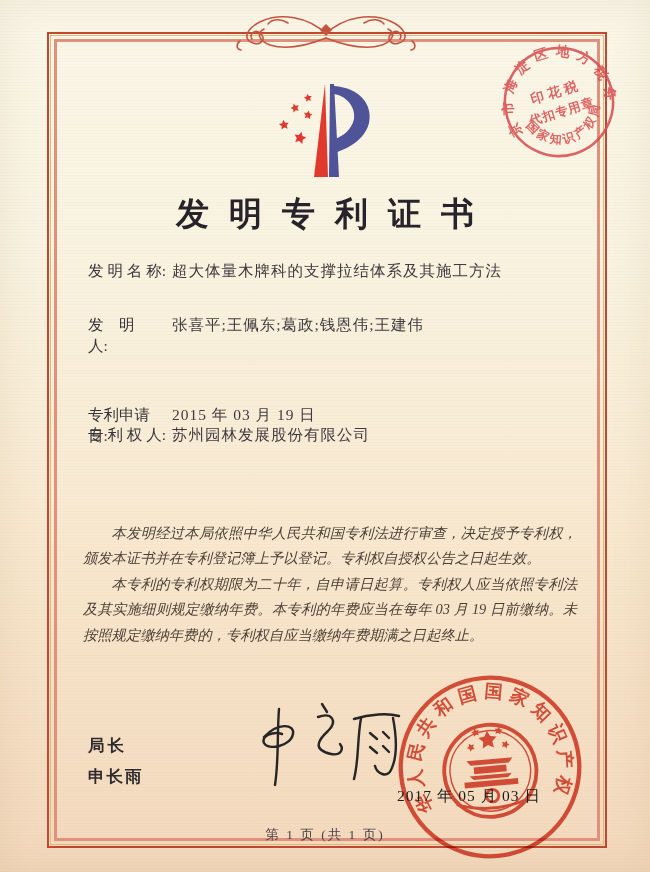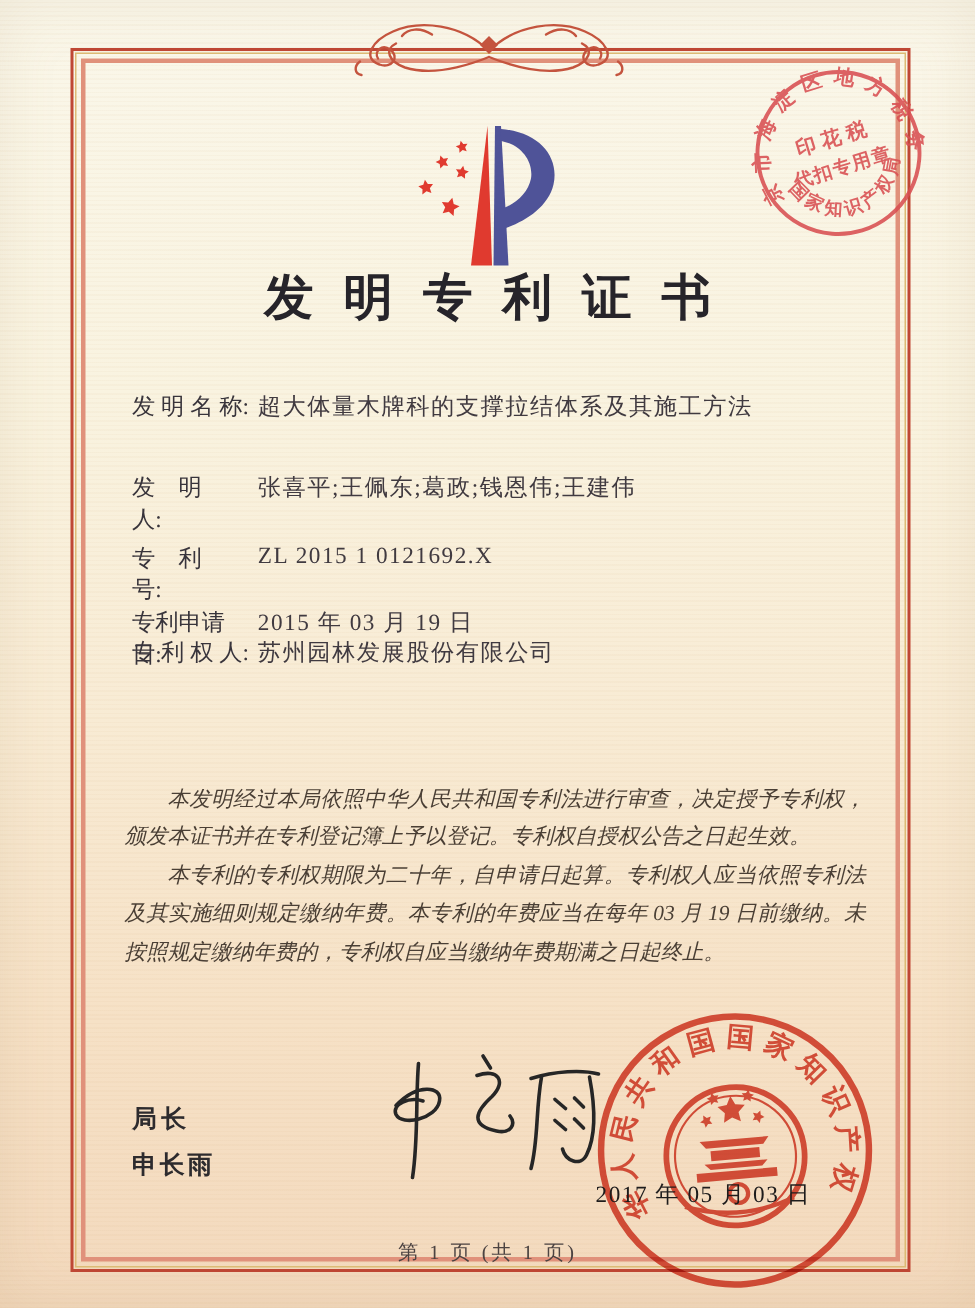--- a/index.html
+++ b/index.html
@@ -18,21 +18,21 @@
   .frame-outer{position:absolute;left:47px;top:32px;width:556px;height:812px;border:2px solid #bf4734;}
   .frame-gold{position:absolute;left:1px;top:1px;right:1px;bottom:1px;border:1px solid #dcba74;}
   .frame-inner{position:absolute;left:3px;top:3px;right:3px;bottom:3px;border:3px solid #e0917b;}
   .ornament{position:absolute;left:228px;top:10px;width:196px;height:46px;}
   
   .cert-no{position:absolute;left:95px;top:88px;font-size:15.5px;color:#4a4f5a;}
   .cert-no .lab{letter-spacing:9px;margin-right:6px;}
   .cert-no .val{letter-spacing:1.5px;}
   .logo{position:absolute;left:278px;top:78px;width:100px;height:106px;}
   .tax-stamp{position:absolute;left:497px;top:40px;width:124px;height:124px;transform:rotate(-17deg);opacity:.88;}
-  .title{position:absolute;left:0;top:176px;width:100%;text-align:center;
+  .title{position:absolute;left:0;top:192px;width:100%;text-align:center;
          font-size:33px;font-weight:700;color:#26242a;letter-spacing:20px;text-indent:20px;}
   
   .field{position:absolute;left:88px;width:500px;font-size:15.5px;color:#38343b;}
   .field .flabel{display:inline-block;width:78px;letter-spacing:0;vertical-align:top;}
   .field .fvalue{display:inline-block;margin-left:2px;letter-spacing:1px;color:#403a40;}
   .f0{top:261px}.f1{top:315px}.f2{top:362px}.f3{top:405px}.f4{top:425px}.f5{top:495px}
   
   .body-text{position:absolute;left:83px;top:521px;width:494px;
              font-size:14.3px;line-height:1.78;color:#4a3f35;text-align:justify;}
   .body-text p{margin:0;text-indent:2em;font-style:italic;}
@@ -111,24 +111,20 @@
   <div class="title">发明专利证书</div>
 
   <div class="field f0">
     <span class="flabel">发 明 名 称:</span>
     <span class="fvalue">超大体量木牌科的支撑拉结体系及其施工方法</span>
   </div>
   <div class="field f1">
     <span class="flabel">发　明　人:</span>
     <span class="fvalue">张喜平;王佩东;葛政;钱恩伟;王建伟</span>
   </div>
-  <div class="field f2">
-    <span class="flabel">专　利　号:</span>
-    <span class="fvalue">ZL 2015 1 0121692.X</span>
-  </div>
   <div class="field f3">
     <span class="flabel">专利申请日:</span>
     <span class="fvalue">2015 年 03 月 19 日</span>
   </div>
   <div class="field f4">
     <span class="flabel">专 利 权 人:</span>
     <span class="fvalue">苏州园林发展股份有限公司</span>
   </div>
 
   <div class="body-text">

